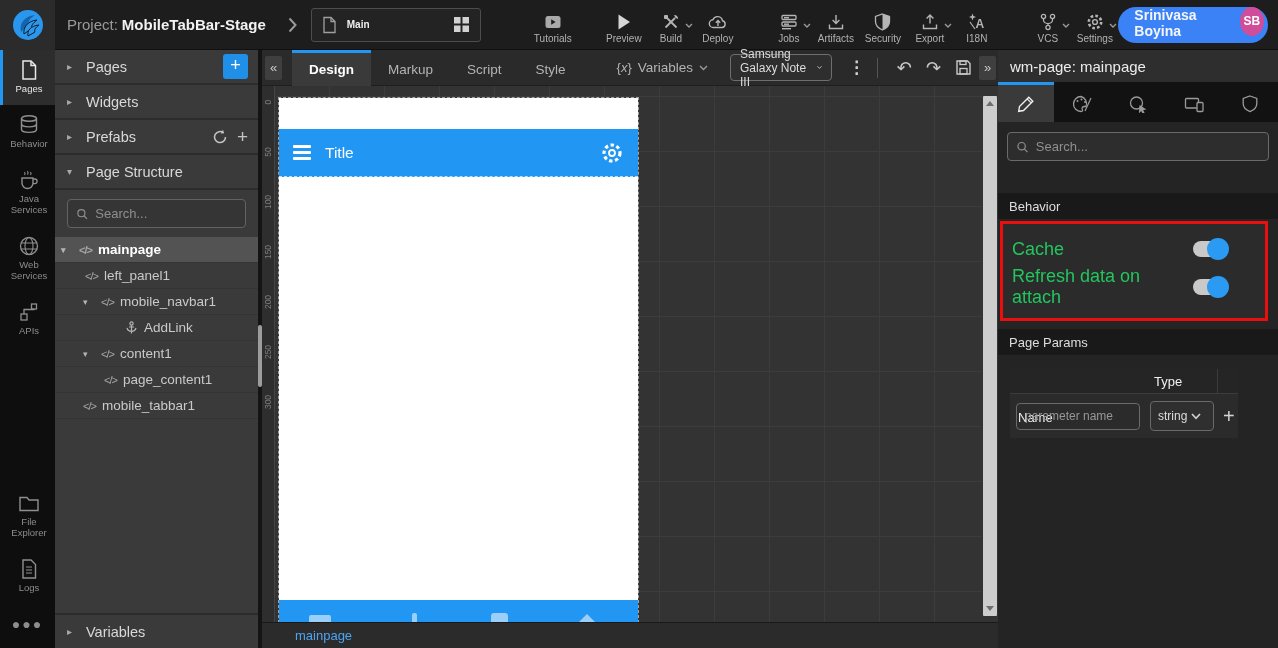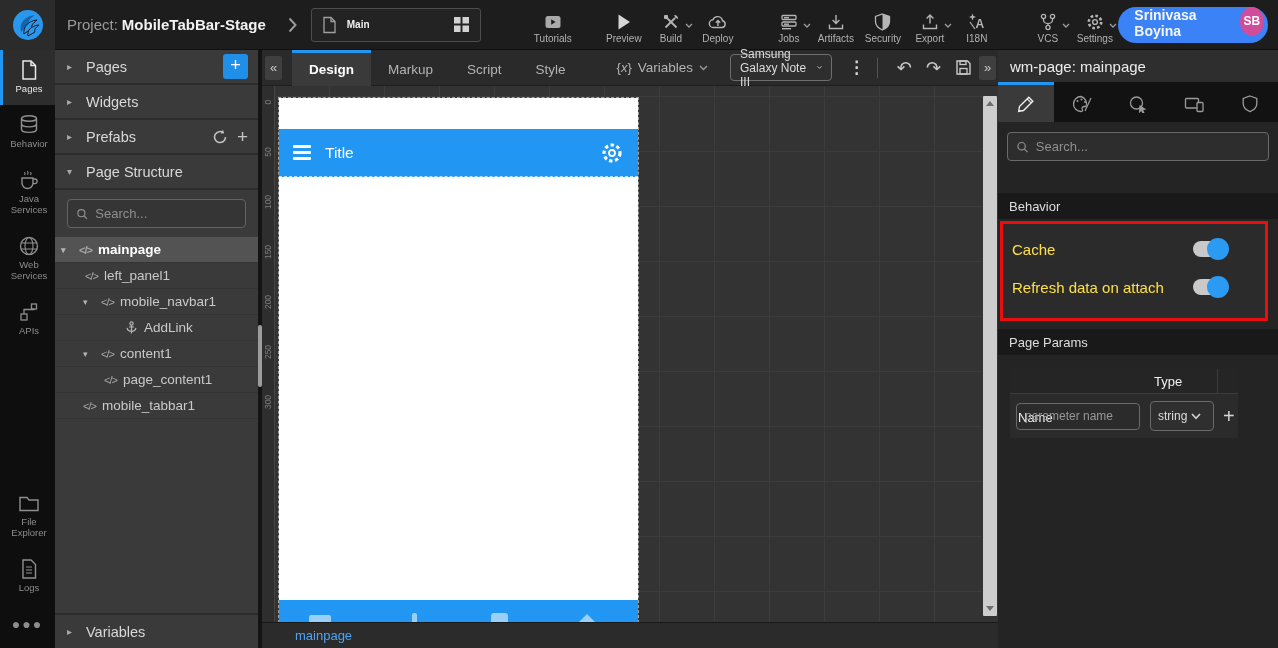--- a/index.html
+++ b/index.html
@@ -101,21 +101,21 @@
   .rp-title { height:32px; flex:0 0 auto; background:#2e2e2e; display:flex; align-items:center; padding-left:12px; font-size:15px; color:#ececec; }
   .rp-tabs { height:40px; flex:0 0 auto; background:#121212; display:flex; }
   .rp-tab { width:56px; display:flex; align-items:center; justify-content:center; border-top:3px solid transparent; }
   .rp-tab.active { background:#3a3a3a; border-top-color:#2196f3; }
   .rp-search-wrap { padding:10px 9px 4px; flex:0 0 auto; }
   .rp-search-wrap .search-box { background:#2d2d2d; border-color:#6a6a6a; }
   .sec-header { height:26px; flex:0 0 auto; background:#191919; display:flex; align-items:center; padding-left:11px; font-size:13px; color:#dedede; }
   .behavior-header { margin-top:28px; }
   .hl-box { margin:2px 10px 8px 2px; border:3px solid #e90f0f; background:#2b2b2b; padding:6px 0 12px; }
   .prop-row { height:38px; display:flex; align-items:center; justify-content:space-between; padding:0 38px 0 9px; }
-  .prop-row .plabel { font-size:15px; color:#fde047; }
+  .prop-row .plabel { font-size:18px; color:#22c55e; }
   .toggle { width:34px; height:16px; border-radius:9px; background:#c9c9c9; position:relative; flex:0 0 auto; }
   .toggle.on::after { content:""; position:absolute; right:-2px; top:-3px; width:22px; height:22px; border-radius:50%; background:#2b9af3; }
   .params-table { margin:14px 40px 0 12px; background:#2b2b2b; }
   .pt-header { display:flex; height:25px; background:#252525; border-bottom:1px solid #3c3c3c; }
   .pt-header .pth { font-size:13px; color:#f0f0f0; display:flex; align-items:center; padding-left:8px; }
   .pt-header .c-name { width:136px; border-right:1px solid #0ea5e9;margin-top:48px; }
   .pt-header .c-type { width:72px; border-right:1px solid #3c3c3c; }
   .pt-header .c-act { flex:1; }
   .pt-row { display:flex; align-items:center; height:44px; }
   .pt-row .cell-name { width:136px; padding:0 6px; }

